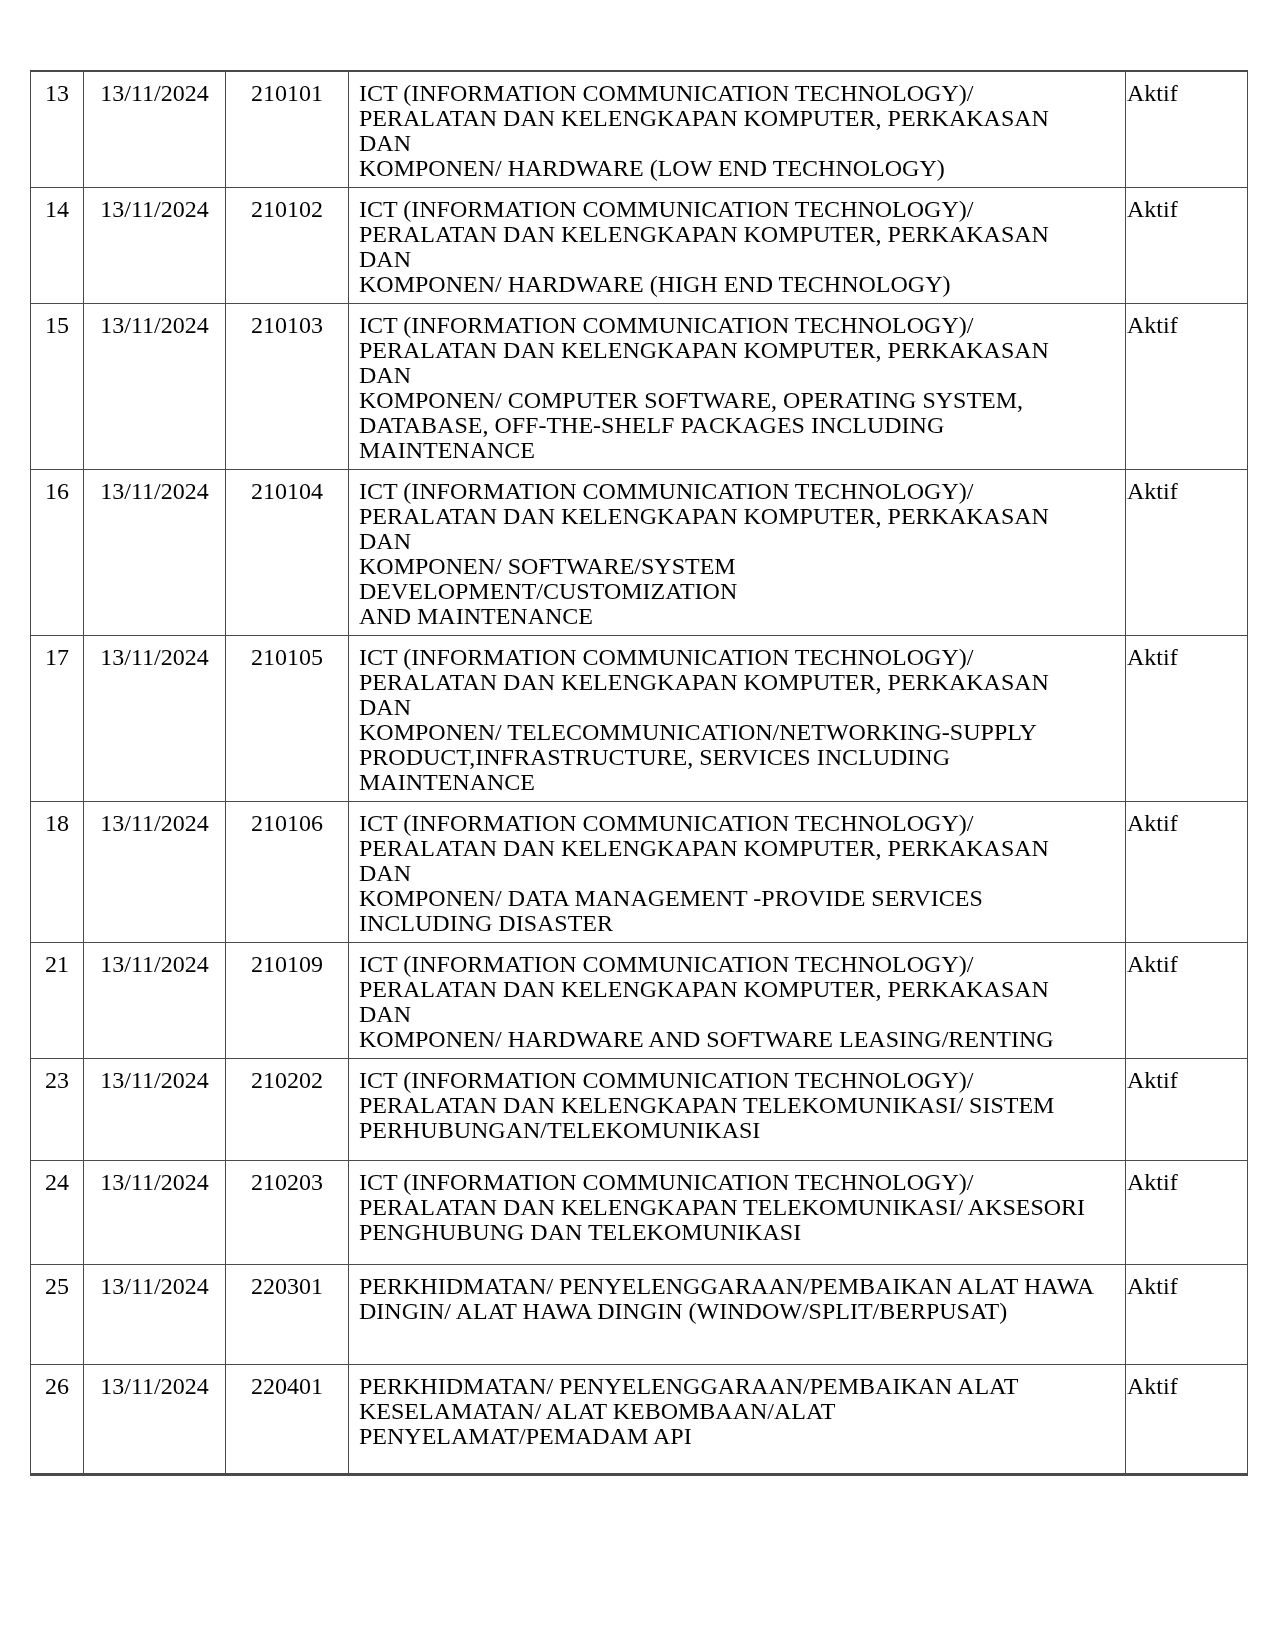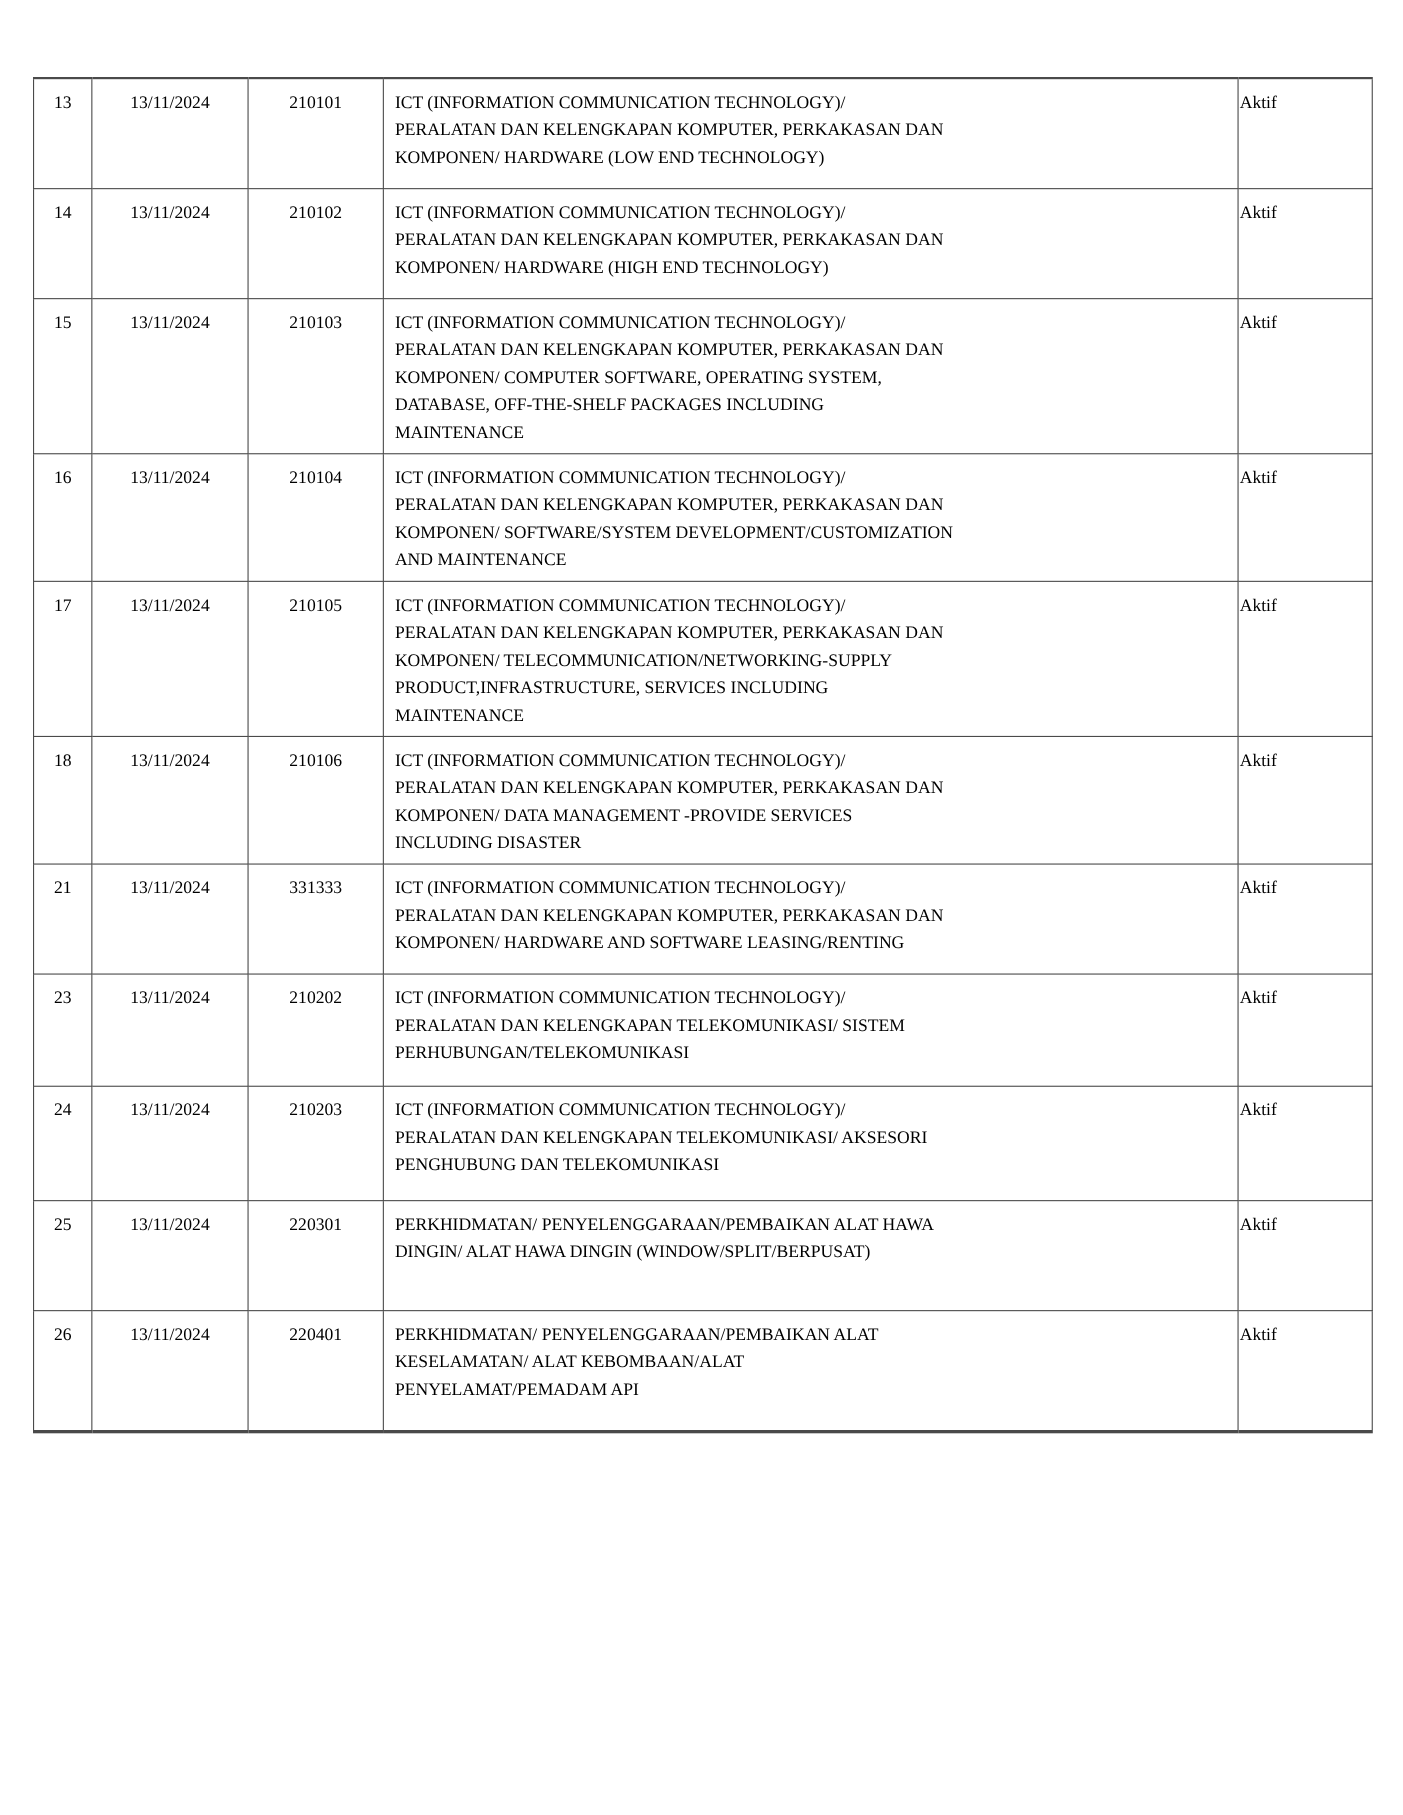--- a/index.html
+++ b/index.html
@@ -22,21 +22,21 @@
     height: 1650px;
     background: #ffffff;
   }
   table.catalog {
     position: absolute;
     left: 30px;
     top: 70px;
     width: 1217px;
     border-collapse: collapse;
     table-layout: fixed;
-    font-size: 16px;
+    font-size: 24px;
     line-height: 25px;
   }
   table.catalog td {
     border: 1.5px solid #4a4a4a;
     vertical-align: top;
     padding-top: 9px;
     padding-bottom: 6px;
     overflow: hidden;
   }
   table.catalog tr:first-child td {
@@ -44,21 +44,21 @@
   }
   table.catalog tr:last-child td {
     border-bottom: 3px solid #4a4a4a;
   }
   td.c-no     { text-align: center; }
   td.c-date   { text-align: center; }
   td.c-code   { text-align: center; }
   td.c-desc   {
     text-align: left;
     padding-left: 10px;
-    padding-right: 42px;
+    padding-right: 30px;
     white-space: pre-line;
   }
   td.c-status { text-align: left; }
 </style>
 </head>
 <body>
 
 <div class="page">
   <table class="catalog">
     <colgroup>
@@ -125,21 +125,21 @@
         <td class="c-code">210106</td>
         <td class="c-desc">ICT (INFORMATION COMMUNICATION TECHNOLOGY)/
 PERALATAN DAN KELENGKAPAN KOMPUTER, PERKAKASAN DAN
 KOMPONEN/ DATA MANAGEMENT -PROVIDE SERVICES
 INCLUDING DISASTER</td>
         <td class="c-status">Aktif</td>
       </tr>
       <tr style="height:100px">
         <td class="c-no">21</td>
         <td class="c-date">13/11/2024</td>
-        <td class="c-code">331333</td>
+        <td class="c-code">210109</td>
         <td class="c-desc">ICT (INFORMATION COMMUNICATION TECHNOLOGY)/
 PERALATAN DAN KELENGKAPAN KOMPUTER, PERKAKASAN DAN
 KOMPONEN/ HARDWARE AND SOFTWARE LEASING/RENTING</td>
         <td class="c-status">Aktif</td>
       </tr>
       <tr style="height:102px">
         <td class="c-no">23</td>
         <td class="c-date">13/11/2024</td>
         <td class="c-code">210202</td>
         <td class="c-desc">ICT (INFORMATION COMMUNICATION TECHNOLOGY)/

